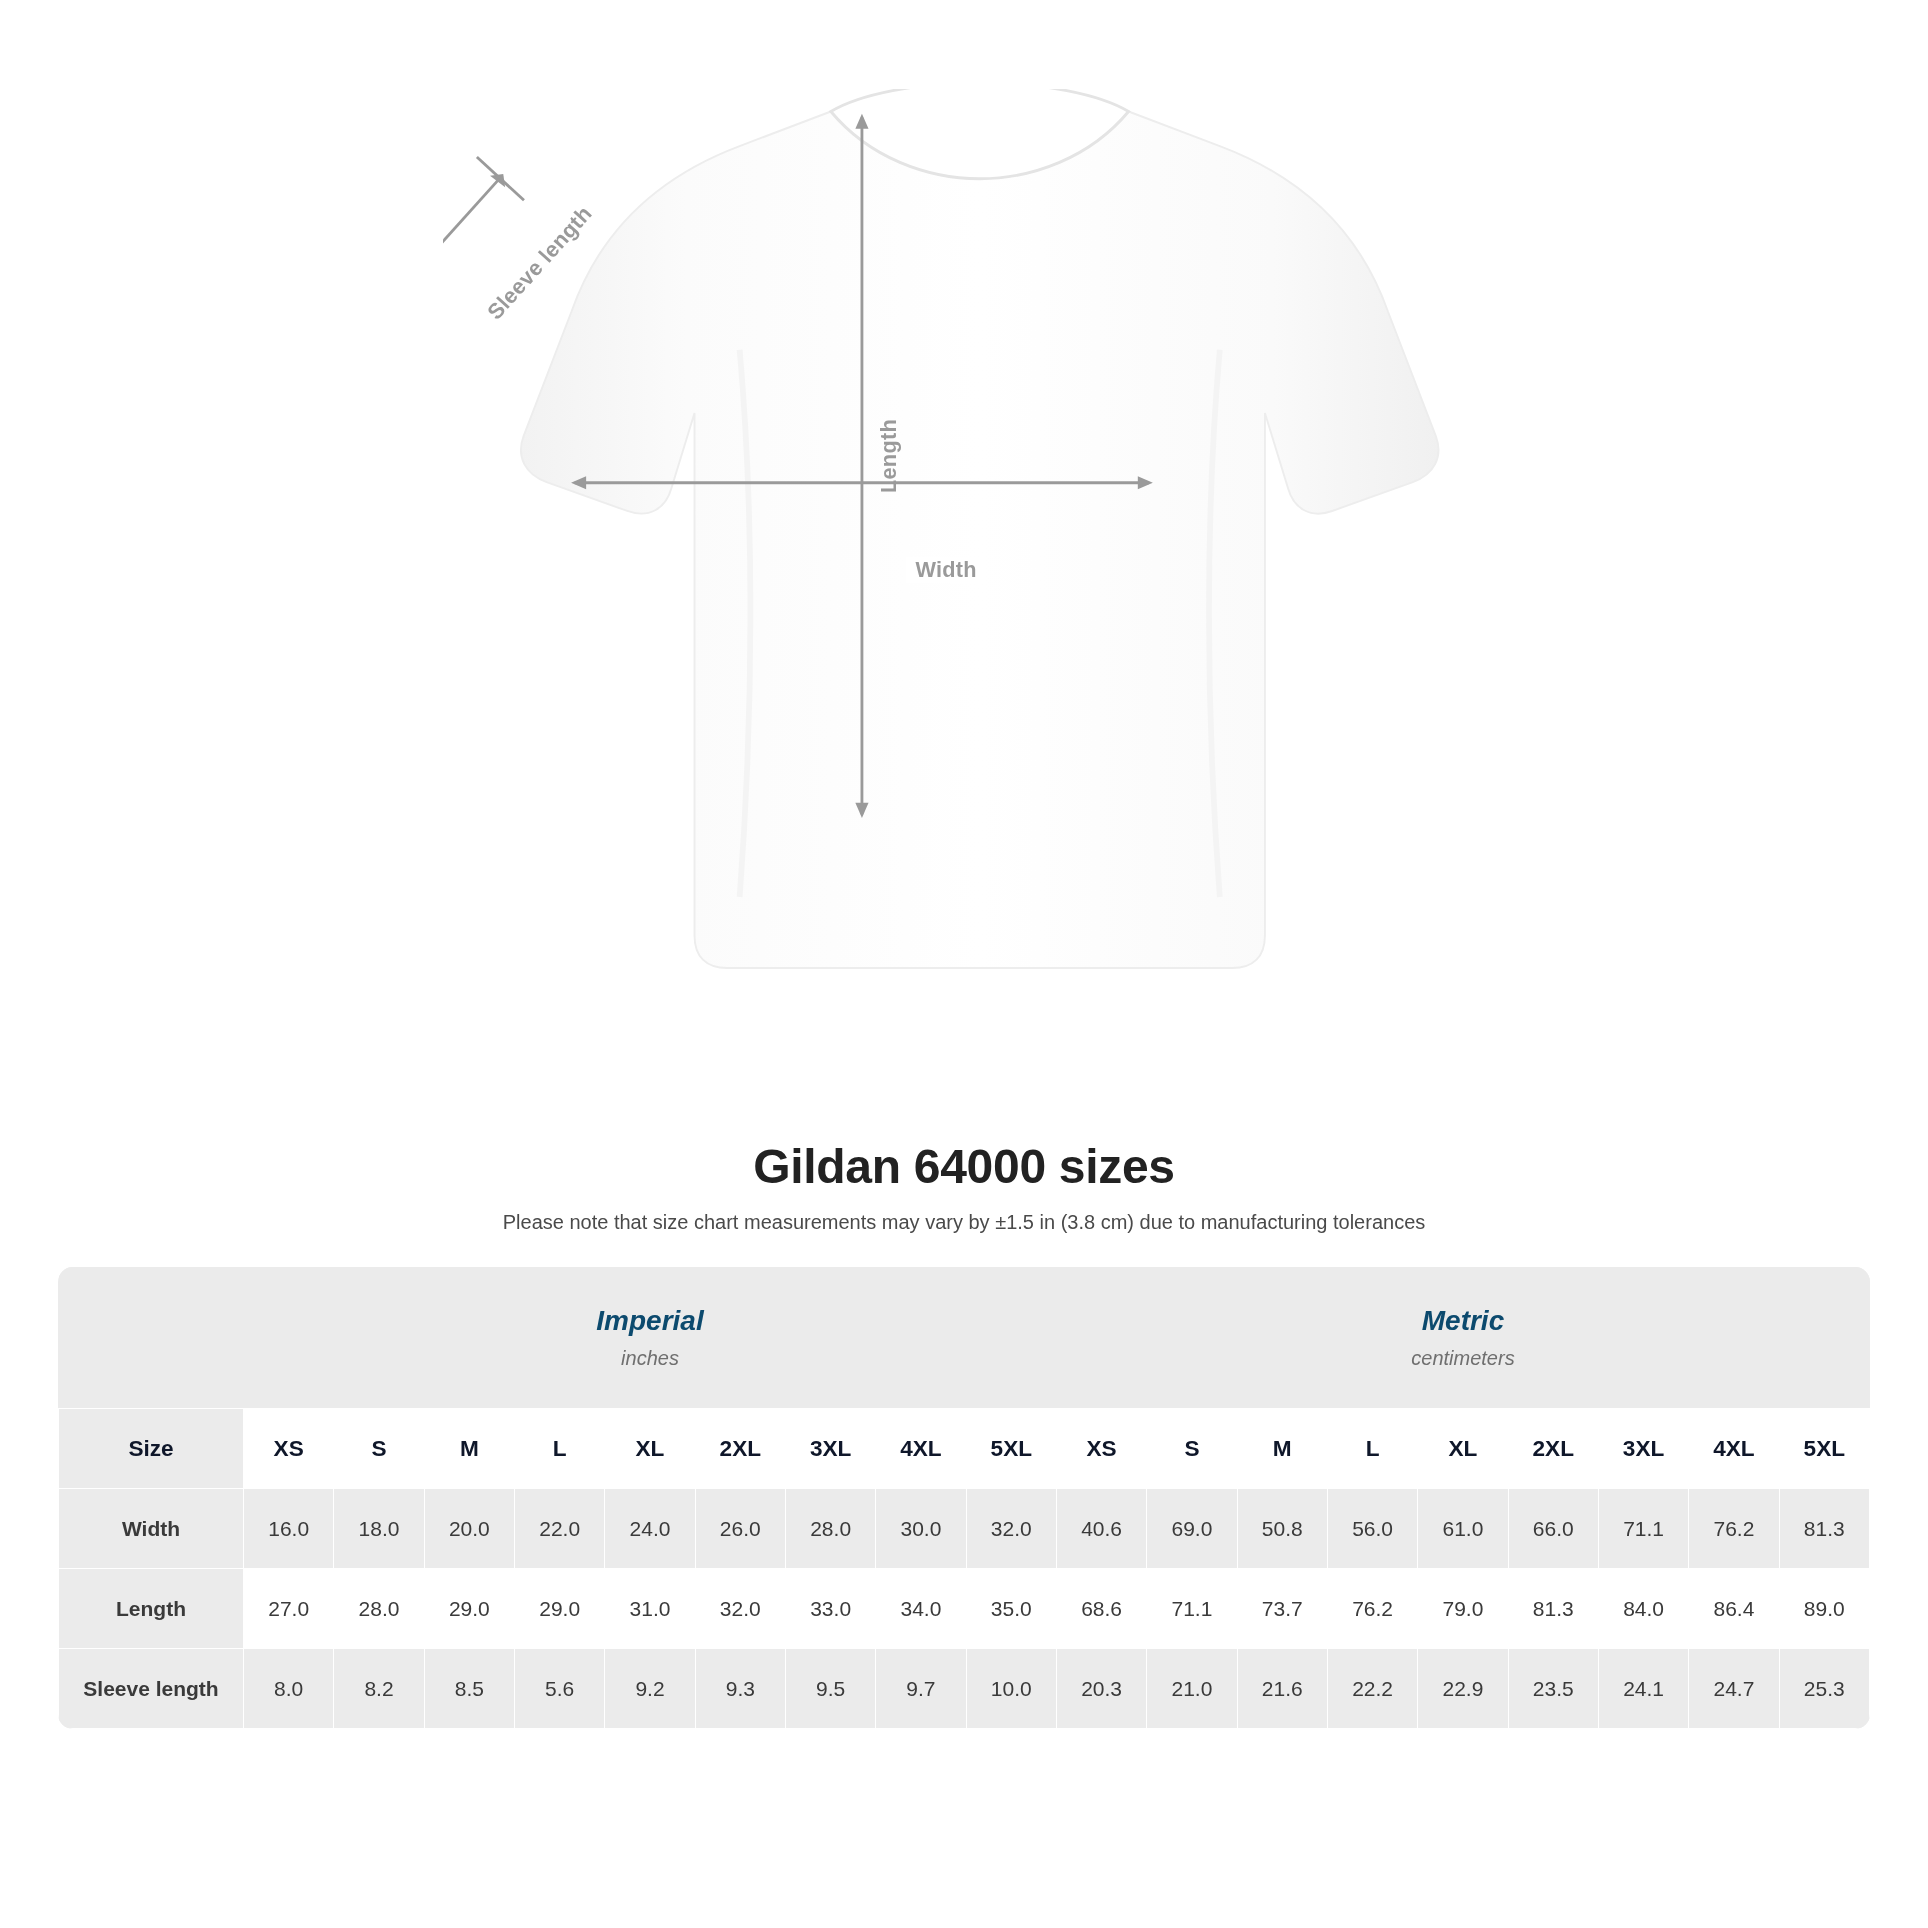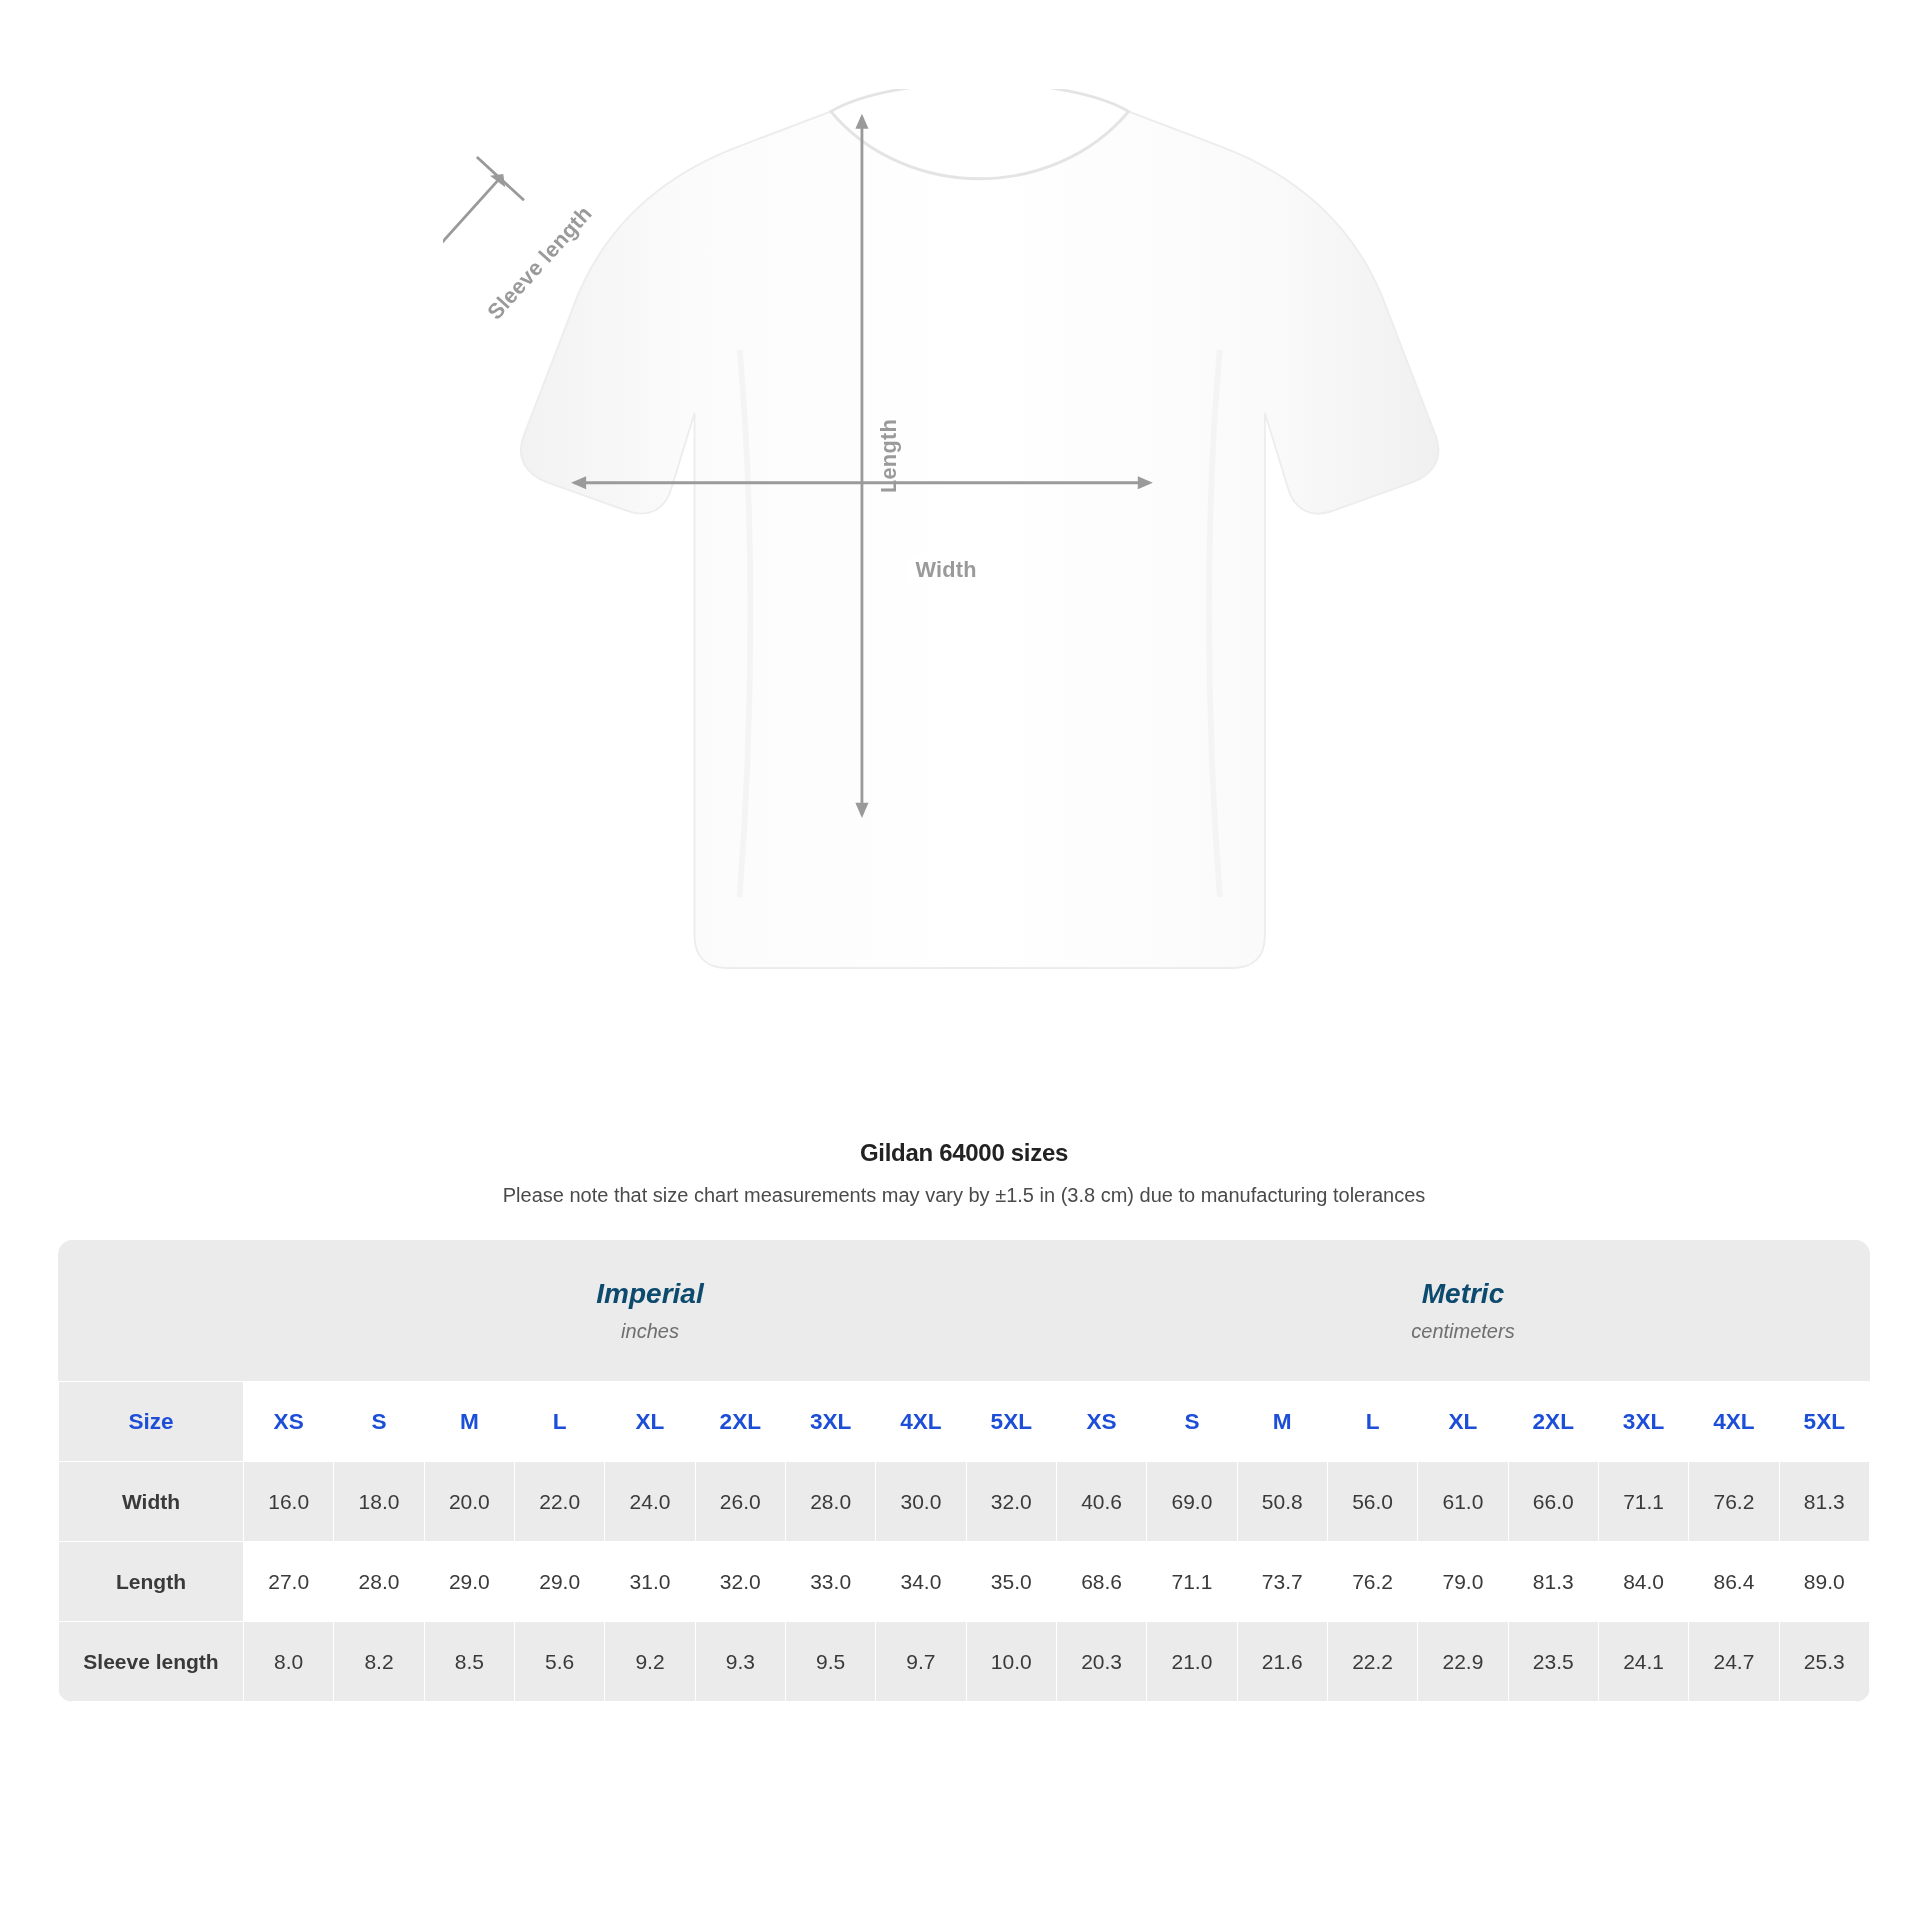--- a/index.html
+++ b/index.html
@@ -60,21 +60,21 @@
     background: #ffffff;
     padding: 0 9.4px;
   }
 
   
   .title-block {
     text-align: center;
     margin-top: 28px;
   }
   .chart-title {
-    font-size: 24px;
+    font-size: 48px;
     font-weight: bold;
     color: #222222;
     letter-spacing: -0.3px;
   }
   .chart-note {
     font-size: 20px;
     color: #4a4a4a;
     margin-top: 17px;
   }
 
@@ -123,21 +123,21 @@
   .row-head {
     background: #ebebeb;
     font-weight: bold;
     color: #555555;
     font-size: 22.6px;
     border: 0.9px solid #ffffff;
   }
   tr.row-size td {
     background: #ffffff;
     font-weight: bold;
-    color: #1d4ed8;
+    color: #0f172a;
     font-size: 22.6px;
   }
   tr.row-size td.row-head { background: #ebebeb; }
   tr.band-light td { background: #ebebeb; }
   tr.band-white td { background: #ffffff; }
   tr.band-light td.row-head, tr.band-white td.row-head { background: #ebebeb; }
   .col-label { width: 185px; }
 </style>
 </head>
 <body>

